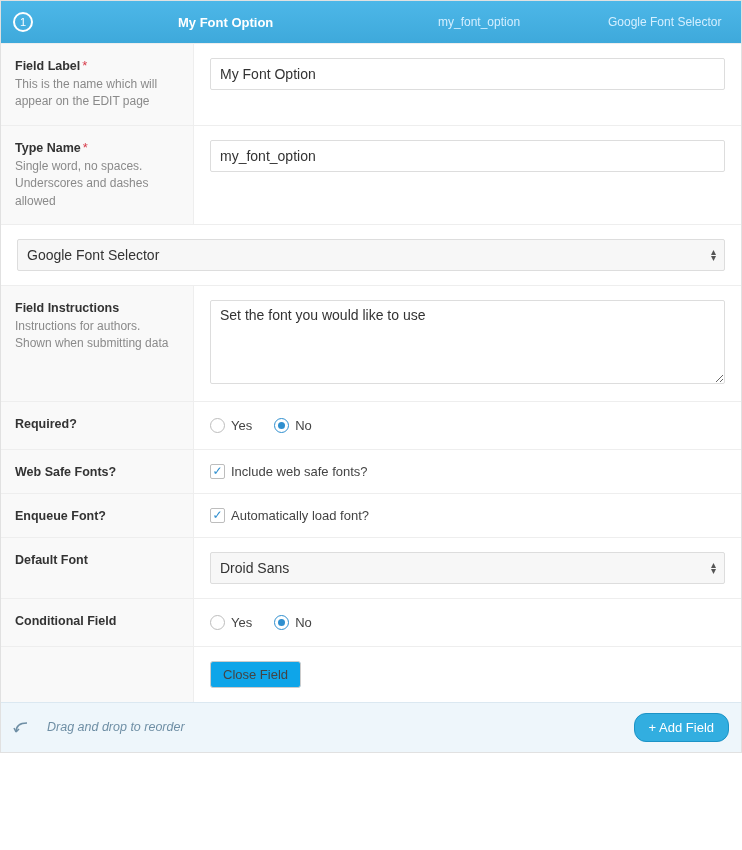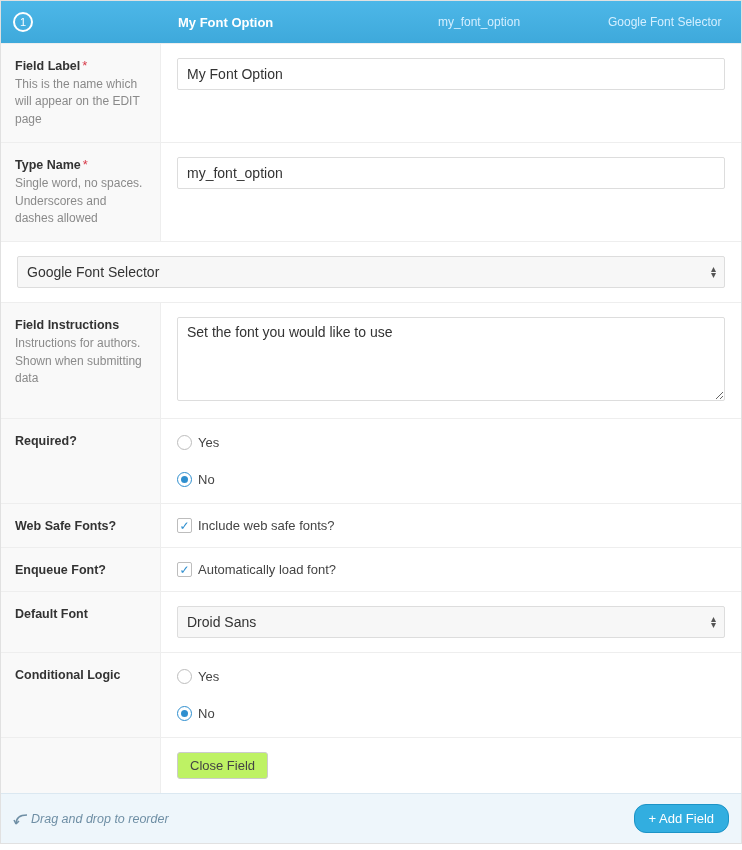--- a/index.html
+++ b/index.html
@@ -32,21 +32,21 @@
   .hdr-name  { flex: 0 0 170px; color: #d4efff; font-size: 12px; text-align:left;}
   .hdr-type  { flex: 1; color: #d4efff; font-size: 12px; text-align:left;}
 
   .row {
     display: flex;
     border-top: 1px solid #eee;
     background: #fff;
   }
   .row:first-of-type { border-top: none; }
   .label-cell {
-    width: 160px;
+    width: 193px;
     background: #f9f9f9;
     border-right: 1px solid #eee;
     padding: 14px 14px 14px 14px;
   }
   .label-cell .lbl {
     font-weight: 600;
     color: #333;
     font-size: 12.5px;
   }
   .label-cell .req { color: #d73a49; margin-left: 2px; }
@@ -82,21 +82,21 @@
   }
   .select-caret {
     position: absolute;
     right: 8px; top: 50%;
     transform: translateY(-50%);
     font-size: 10px;
     line-height: 6px;
     color: #555;
     display: flex; flex-direction: column;
   }
-  .radio-group, .check-group { display: flex; gap: 22px; padding: 2px 0; flex-direction: column; }
+  .radio-group, .check-group { display: flex; gap: 22px; align-items: center; padding: 2px 0; }
   .radio-item, .check-item { display: flex; align-items: center; gap: 6px; font-size: 13px; color: #444; }
   .radio {
     width: 15px; height: 15px;
     border: 1px solid #bdbdbd;
     border-radius: 50%;
     display: inline-flex; align-items: center; justify-content: center;
     background: #fff;
   }
   .radio.checked { border-color: #2f8fcf; }
   .radio.checked::after {
@@ -107,21 +107,21 @@
     width: 15px; height: 15px;
     border: 1px solid #bdbdbd;
     border-radius: 2px;
     background: #fff;
     display: inline-flex; align-items: center; justify-content: center;
     font-size: 12px; color: #2f8fcf;
   }
   .btn {
     display: inline-block;
     border: 1px solid #ccc;
-    background: #bef264;
+    background: #0ea5e9;
     padding: 5px 12px;
     border-radius: 3px;
     font-size: 13px;
     color: #444;
     cursor: default;
   }
   .panel-footer {
     display: flex;
     align-items: center;
     justify-content: space-between;
@@ -129,21 +129,21 @@
     border-top: 1px solid #dbe8f1;
     padding: 10px 12px;
   }
   .reorder-hint {
     color: #6f8fa5;
     font-style: italic;
     font-family: "Comic Sans MS", cursive, sans-serif;
     font-size: 12.5px;
     display: flex;
     align-items: center;
-    gap: 0;
+    gap: 16px;
   }
   .reorder-hint svg { stroke: #6f8fa5; fill: none; }
   .btn-primary {
     background: #32aee0;
     border: 1px solid #1c93c6;
     color: #fff;
     padding: 6px 14px;
     border-radius: 12px;
     font-size: 13px;
   }
@@ -252,21 +252,21 @@
     <div class="input-cell">
       <div class="select">
         <span>Droid Sans</span>
         <span class="select-caret">▴<span>▾</span></span>
       </div>
     </div>
   </div>
 
   <div class="row">
     <div class="label-cell">
-      <span class="lbl">Conditional Logic</span>
+      <span class="lbl">Conditional Field</span>
     </div>
     <div class="input-cell">
       <div class="radio-group">
         <label class="radio-item">
           <span class="radio"></span>
           <span>Yes</span>
         </label>
         <label class="radio-item">
           <span class="radio checked"></span>
           <span>No</span>

